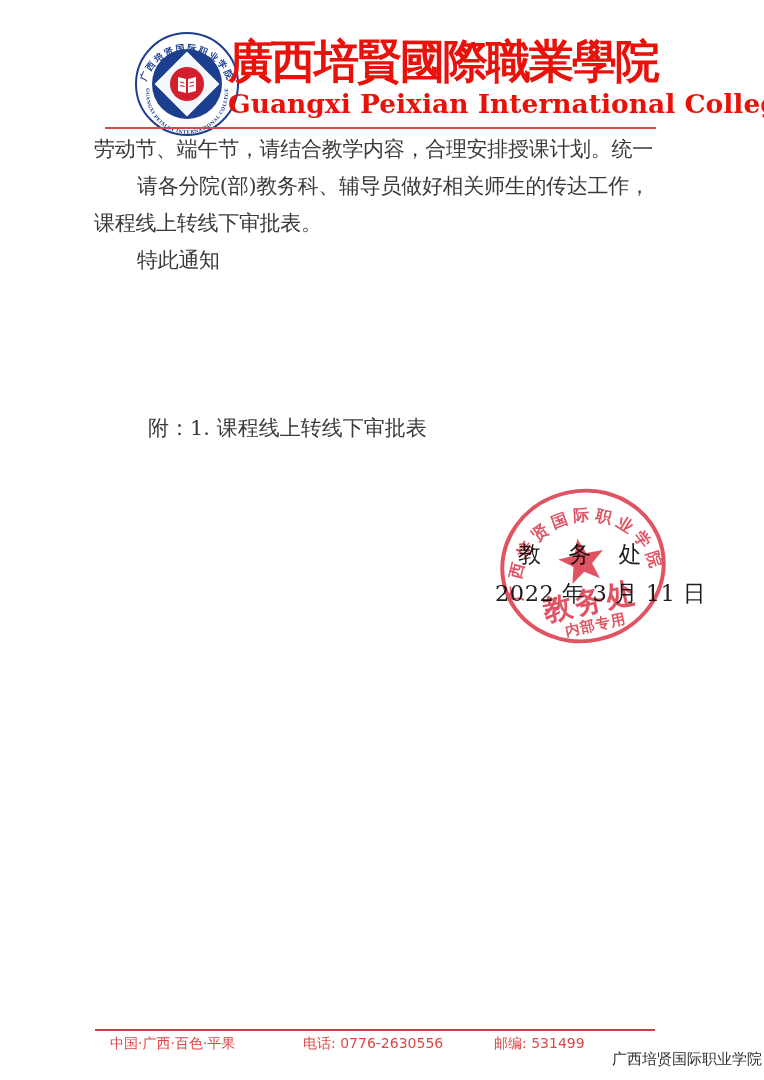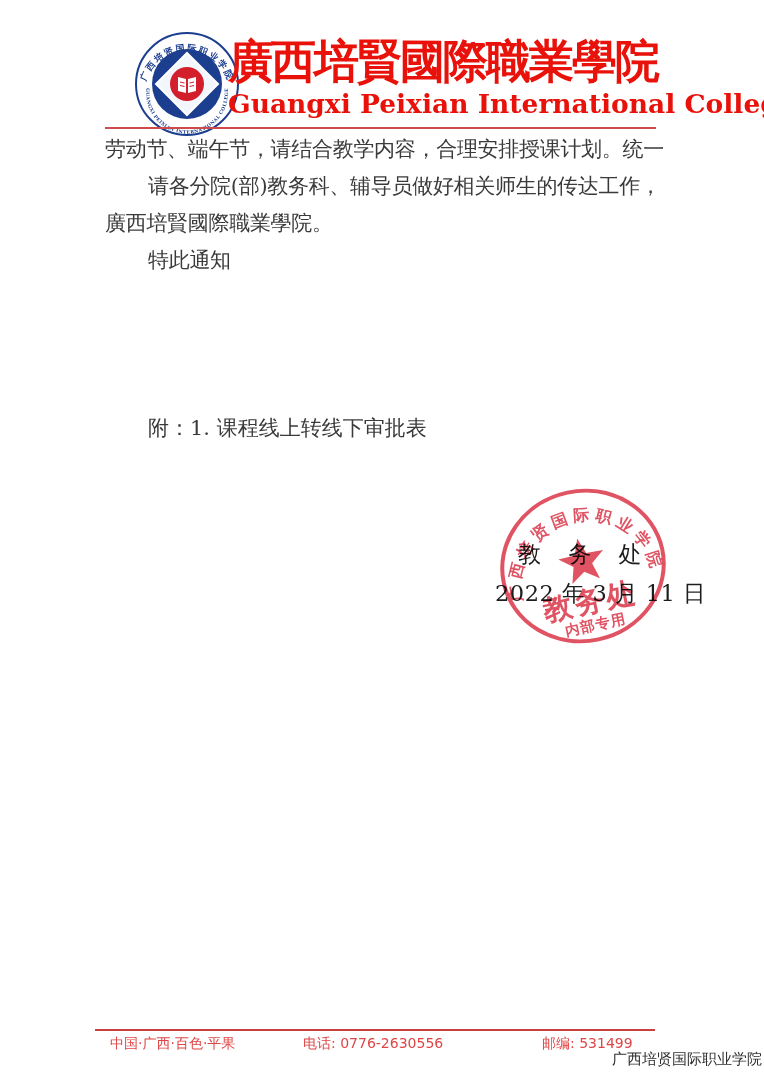--- a/index.html
+++ b/index.html
@@ -19,21 +19,21 @@
     transform:scaleY(1.02);
   }
   .title-en{
     font-size:26.5px;line-height:30px;font-weight:700;
     color:#e8120a;white-space:nowrap;margin-top:1px;
   }
   .rule{position:absolute;background:#cf4a4a;height:2px;}
   .rule-top{left:105px;top:127px;width:551px;}
   
   .doc-body{
-    position:absolute;left:105px;top:130px;width:575px;
+    position:absolute;left:94px;top:130px;width:575px;
     color:#3a3a3a;font-size:21px;
   }
   .line{
     height:37px;display:flex;align-items:center;
     white-space:nowrap;letter-spacing:-0.3px;margin:0;
   }
   .indent{padding-left:43px;}
   .attachments{
     position:absolute;left:105px;top:407px;width:500px;
     color:#3a3a3a;font-size:21px;
@@ -58,21 +58,21 @@
   }
   
   .rule-bottom{left:95px;top:1029px;width:560px;background:#c84040;}
   .footer-item{
     position:absolute;top:1035px;
     font-size:14px;font-weight:400;color:#e04545;white-space:nowrap;
     font-family:"DejaVu Sans","Liberation Sans",sans-serif;
   }
   .f-address{left:110px;}
   .f-phone{left:303px;}
-  .f-post{left:494px;margin-left:48px;}
+  .f-post{left:494px;}
   .footer-college{
     position:absolute;left:612px;top:1050px;
     font-size:15px;color:#2f2f2f;white-space:nowrap;
   }
   
   .logo-ring-text{fill:#1b3e8f;font-weight:700;}
   .stamp-ring-text{fill:#dd4455;font-weight:700;}
   .stamp-office{fill:#dd4455;font-weight:700;}
   .stamp-bottom{fill:#dd4455;font-weight:700;}
 </style>
@@ -111,21 +111,21 @@
   <div class="titles">
     <div class="title-cn">廣西培賢國際職業學院</div>
     <div class="title-en">Guangxi Peixian International College</div>
   </div>
 
   <div class="rule rule-top"></div>
 
   <div class="doc-body">
     <p class="line">劳动节、端午节，请结合教学内容，合理安排授课计划。统一</p>
     <p class="line indent">请各分院(部)教务科、辅导员做好相关师生的传达工作，</p>
-    <p class="line">廣西培賢國際職業學院。</p>
+    <p class="line">课程线上转线下审批表。</p>
     <p class="line indent">特此通知</p>
   </div>
 
   <div class="attachments">
     <p class="att-line att-1">附：1. 课程线上转线下审批表</p>
   </div>
 
   <div class="sig-office">教 务 处</div>
   <div class="sig-date">2022 年 3 月 11 日</div>
 

